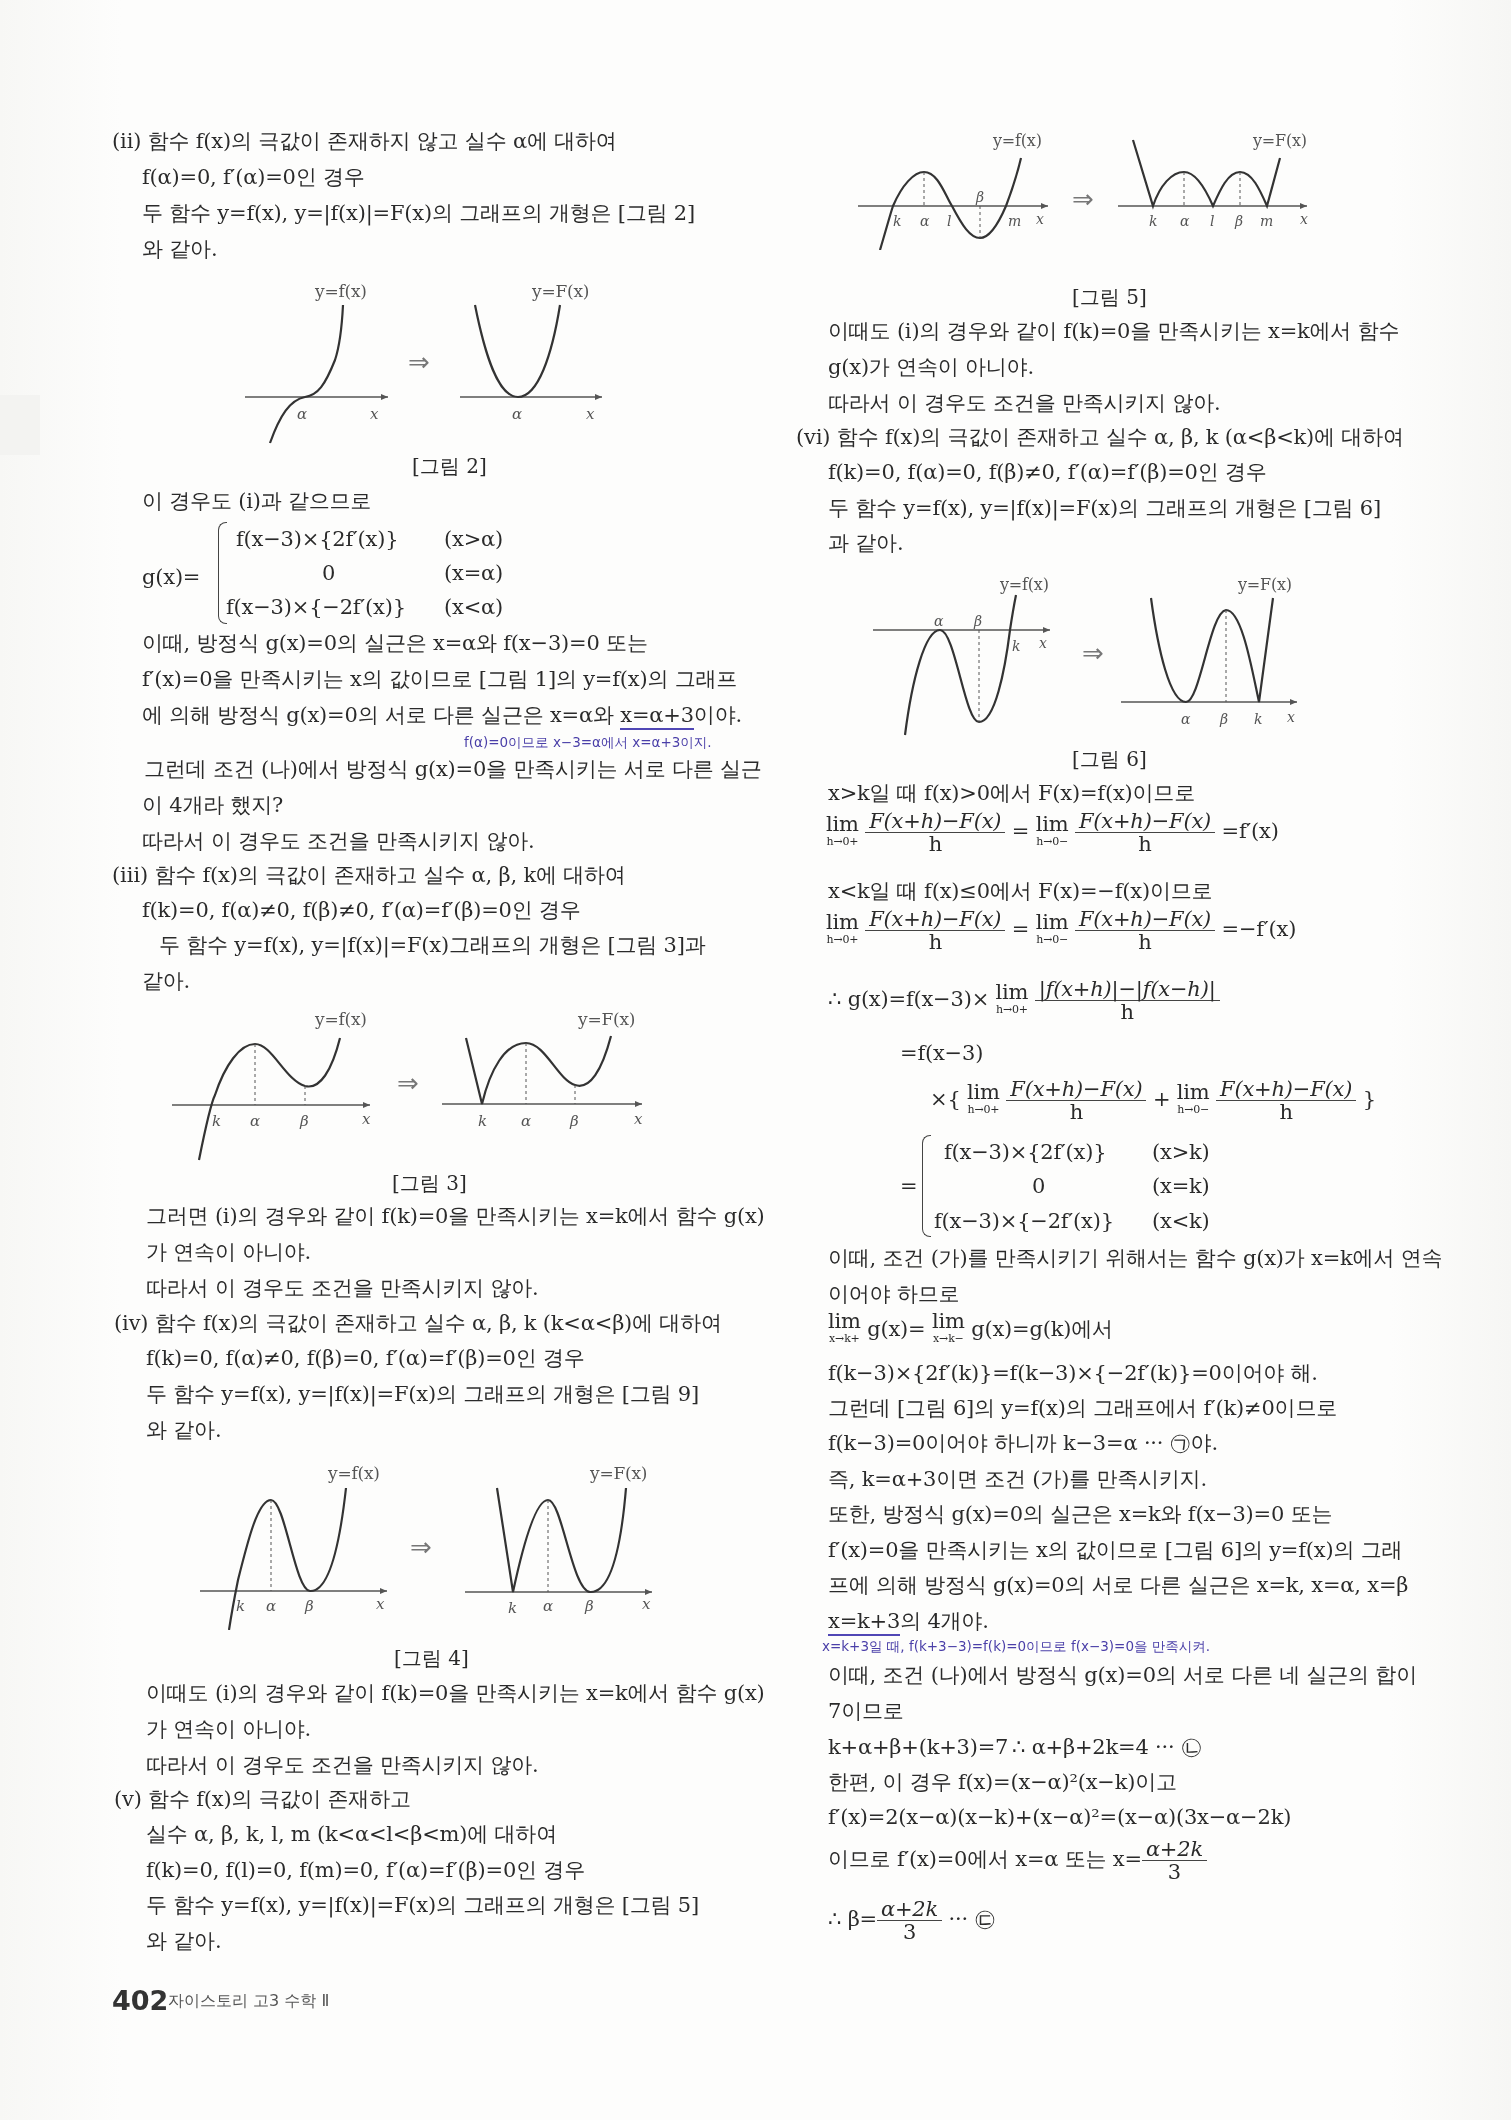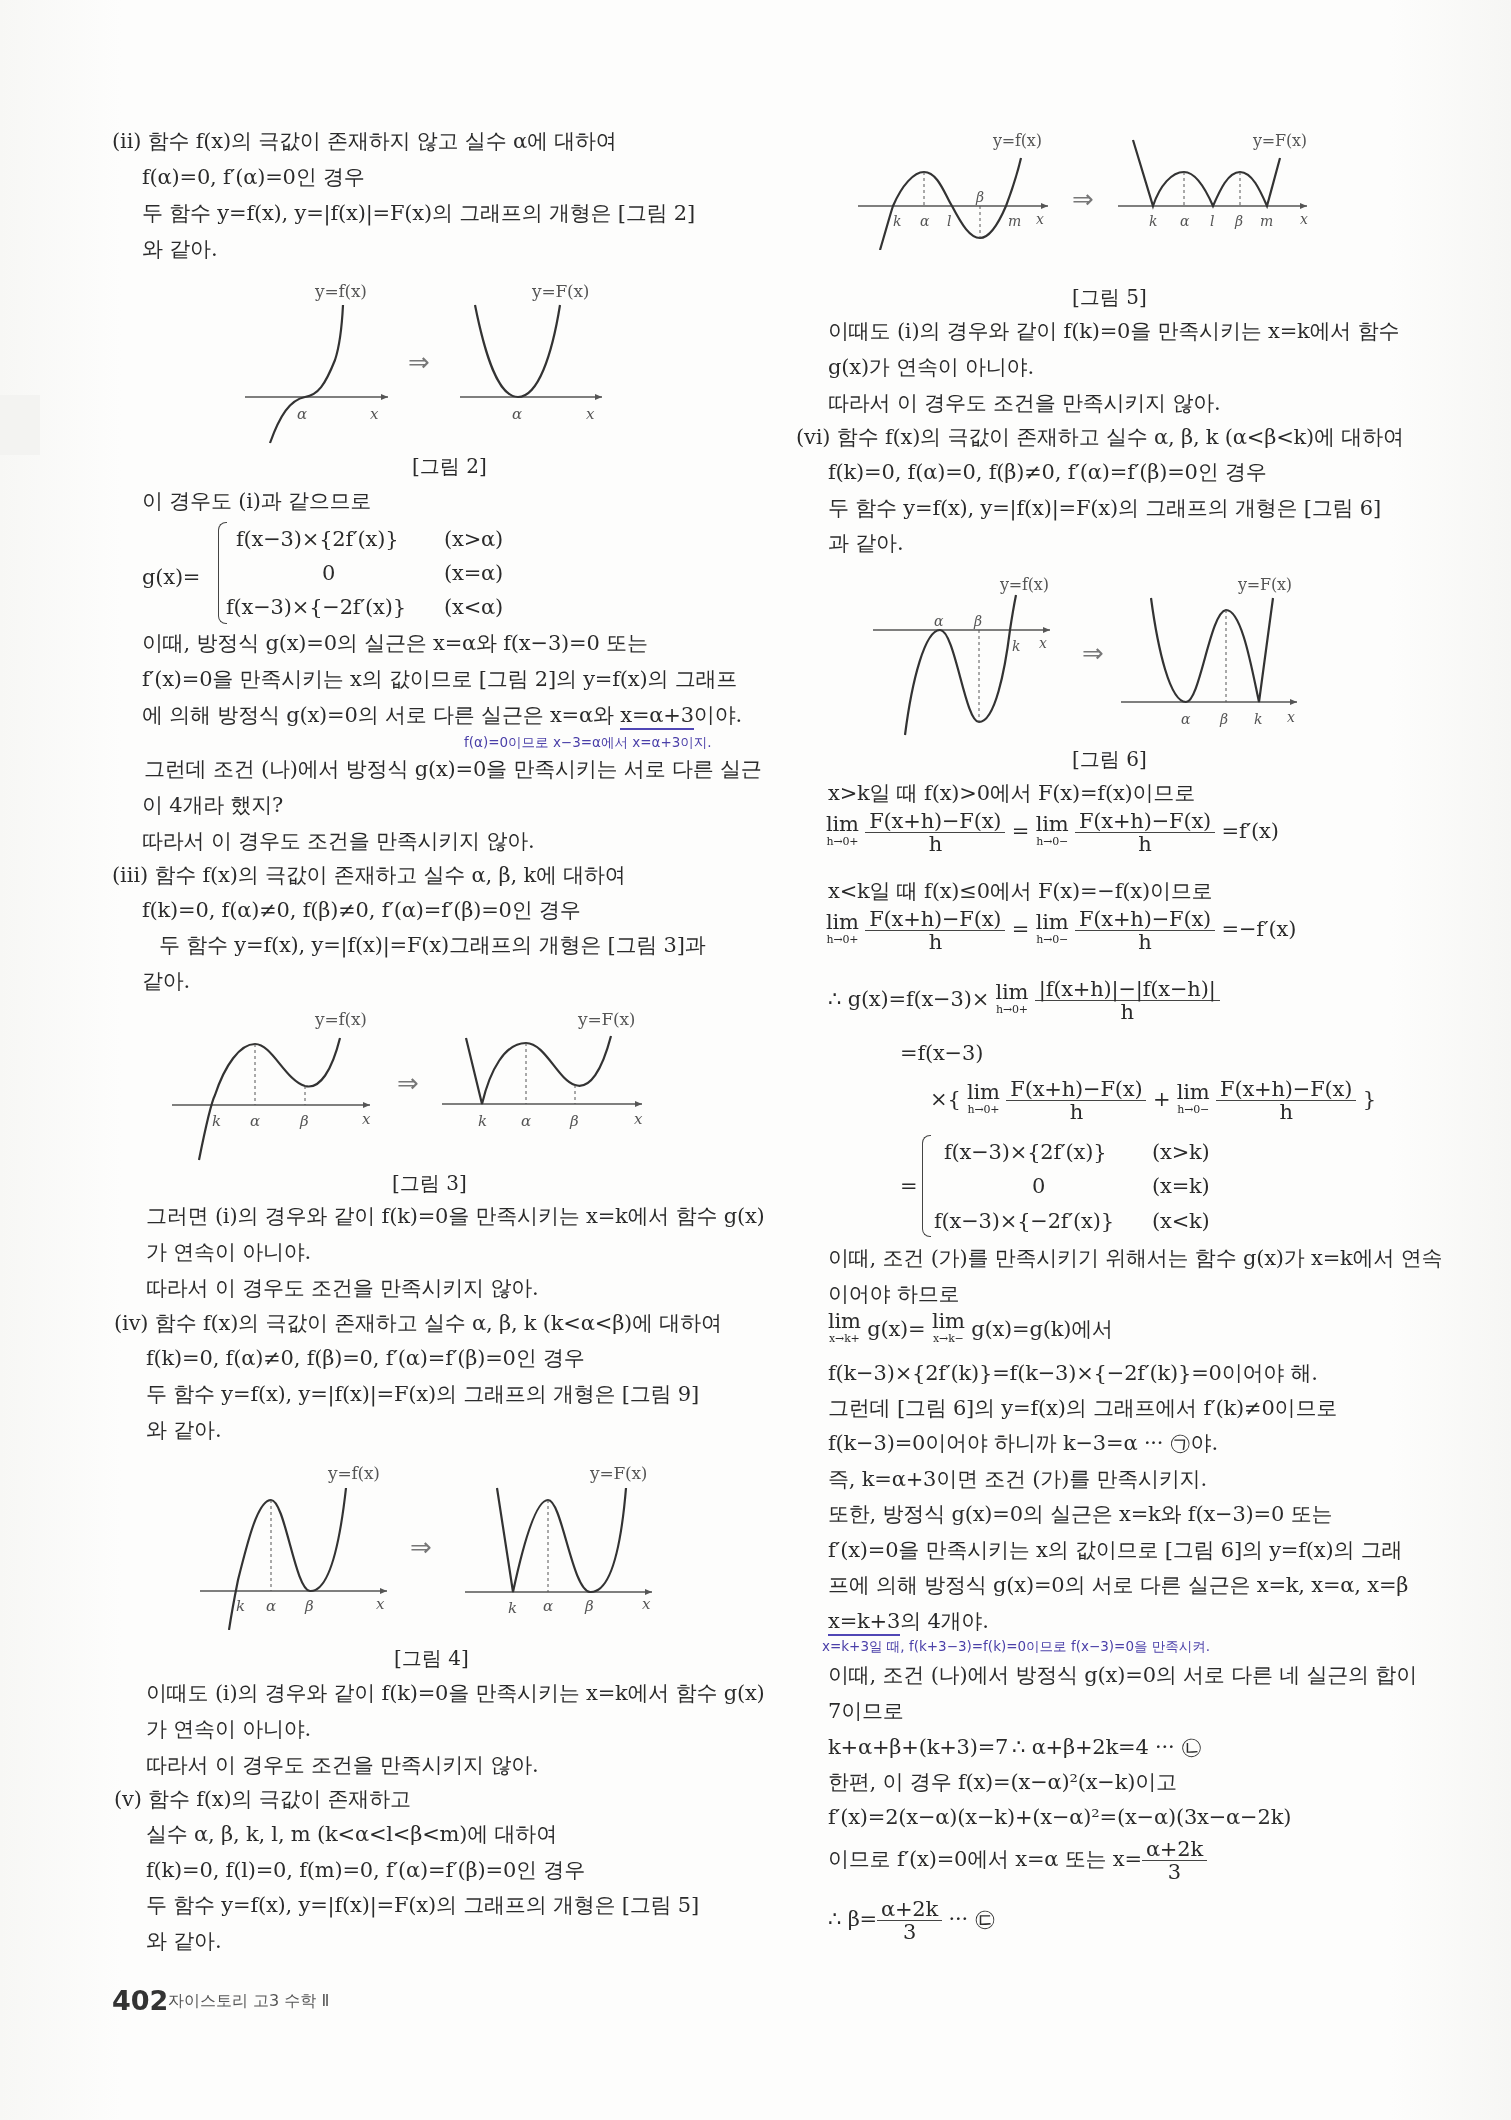--- a/index.html
+++ b/index.html
@@ -14,21 +14,21 @@
   .bleed { position:absolute; left:0; top:395px; width:40px; height:60px; background:#f3f3f1; }
   .line { position:absolute; font-size:21px; white-space:nowrap; line-height:26px; letter-spacing:-0.2px; }
   .note { position:absolute; font-size:13.5px; color:#4a3fa8; white-space:nowrap; font-family:"DejaVu Sans", sans-serif; }
   .uline { border-bottom:2px solid #5047b5; padding-bottom:1px;margin-top:17px; }
   .caption { position:absolute; font-size:20px; white-space:nowrap; text-align:center; }
   .fig { position:absolute; }
   .arrow { position:absolute; font-size:26px; color:#777; font-family:"DejaVu Sans", sans-serif; }
   .footer-num { position:absolute; left:112px; top:1985px; font-family:"DejaVu Sans", sans-serif; font-weight:bold; font-size:27px; color:#333; }
   .footer-title { position:absolute; left:168px; top:1991px; font-family:"DejaVu Sans", sans-serif; font-size:16px; color:#555; }
   .frac { display:inline-block; vertical-align:middle; text-align:center; }
-  .frac .n { display:block; border-bottom:1.5px solid #444; padding:0 4px; }
+  .frac .n { display:block; border-bottom:1.5px solid #444; padding:0 4px;font-style:italic; }
   .frac .d { display:block; }
   .lim { display:inline-block; vertical-align:middle; text-align:center; line-height:18px; }
   .lim .sub { display:block; font-size:11px; }
 </style>
 </head>
 <body>
 
 <div class="page-shade"></div>
 <div class="bleed"></div>
 
@@ -63,21 +63,21 @@
     <div class="line" style="left:142px;top:564px">g(x)=</div>
     <div style="position:absolute;left:218px;top:522px;width:8px;height:100px;border:1.5px solid #444;border-right:none;border-radius:8px 0 0 8px"></div>
     <div class="line" style="left:236px;top:526px">f(x−3)×{2f′(x)}</div>
     <div class="line" style="left:444px;top:526px">(x&gt;α)</div>
     <div class="line" style="left:322px;top:560px">0</div>
     <div class="line" style="left:444px;top:560px">(x=α)</div>
     <div class="line" style="left:226px;top:594px">f(x−3)×{−2f′(x)}</div>
     <div class="line" style="left:444px;top:594px">(x&lt;α)</div>
   </div>
   <div class="line" style="left:142px;top:630px">이때, 방정식 g(x)=0의 실근은 x=α와 f(x−3)=0 또는</div>
-  <div class="line" style="left:142px;top:666px">f′(x)=0을 만족시키는 x의 값이므로 [그림 2]의 y=f(x)의 그래프</div>
+  <div class="line" style="left:142px;top:666px">f′(x)=0을 만족시키는 x의 값이므로 [그림 1]의 y=f(x)의 그래프</div>
   <div class="line" style="left:142px;top:702px"><span>에 의해 방정식 g(x)=0의 서로 다른 실근은 x=α와 </span><span class="uline">x=α+3</span><span>이야.</span></div>
   <div class="note" style="left:464px;top:734px">f(α)=0이므로 x−3=α에서 x=α+3이지.</div>
   <div class="line" style="left:144px;top:756px">그런데 조건 (나)에서 방정식 g(x)=0을 만족시키는 서로 다른 실근</div>
   <div class="line" style="left:142px;top:792px">이 4개라 했지?</div>
   <div class="line" style="left:142px;top:828px">따라서 이 경우도 조건을 만족시키지 않아.</div>
 
   <div class="line" style="left:112px;top:862px">(ⅲ) 함수 f(x)의 극값이 존재하고 실수 α, β, k에 대하여</div>
   <div class="line" style="left:142px;top:897px">f(k)=0, f(α)≠0, f(β)≠0, f′(α)=f′(β)=0인 경우</div>
   <div class="line" style="left:159px;top:932px">두 함수 y=f(x), y=|f(x)|=F(x)그래프의 개형은 [그림 3]과</div>
   <div class="line" style="left:142px;top:968px">같아.</div>

